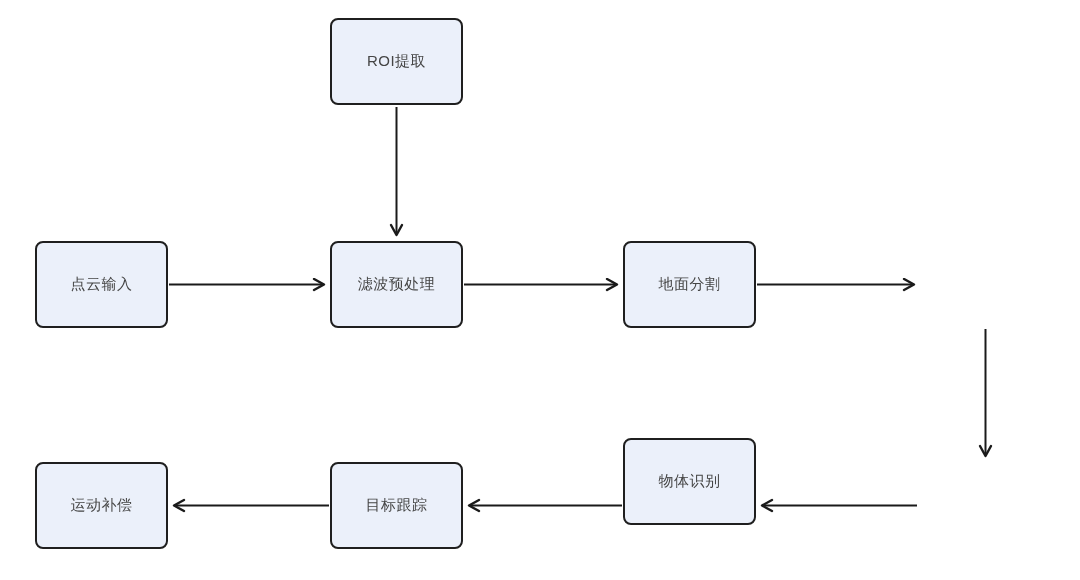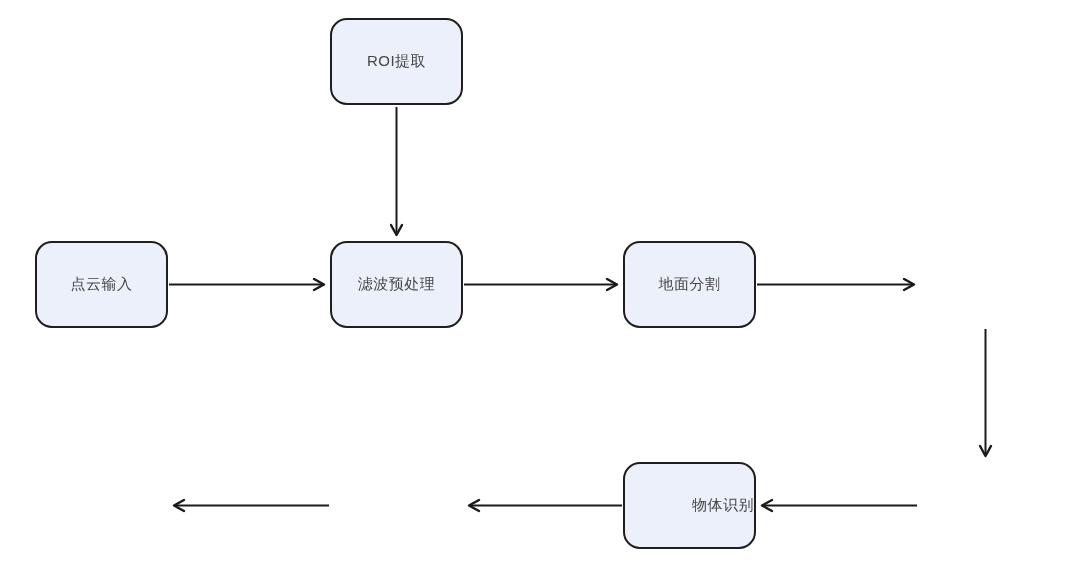--- a/index.html
+++ b/index.html
@@ -30,36 +30,36 @@
   .edge-layer line { stroke: var(--arrow-color); stroke-width: 2; }
   .node {
     position: absolute;
     width: 133px;
     height: 87px;
     display: flex;
     align-items: center;
     justify-content: center;
     background: var(--node-fill);
     border: 2px solid var(--node-border);
-    border-radius: 17px;
+    border-radius: 8px;
   }
   .node-label {
     color: var(--text-color);
     font-size: 15px;
     letter-spacing: 0.5px;
     white-space: nowrap;
   }
   
   .pos-roi     { left: 330px; top: 18px;  }
   .pos-input   { left: 35px;  top: 241px; }
   .pos-filter  { left: 330px; top: 241px; }
   .pos-ground  { left: 623px; top: 241px; }
   .pos-cluster { left: 920px; top: 241px; }
   .pos-bbox    { left: 918px; top: 462px; }
-  .pos-object  { left: 623px; top: 462px; justify-content: flex-end; }
+  .pos-object  { left: 623px; top: 438px; }
   .pos-track   { left: 330px; top: 462px; }
   .pos-motion  { left: 35px;  top: 462px; }
 </style>
 </head>
 <body>
 
 <div class="canvas">
 
   <svg class="edge-layer" viewBox="0 0 1080 580" xmlns="http://www.w3.org/2000/svg">
     <defs>
@@ -92,15 +92,21 @@
   <div class="node pos-filter">
     <span class="node-label">滤波预处理</span>
   </div>
 
 
 
   <div class="node pos-object">
     <span class="node-label">物体识别</span>
   </div>
 
+  <div class="node pos-track">
+    <span class="node-label">目标跟踪</span>
+  </div>
 
+  <div class="node pos-motion">
+    <span class="node-label">运动补偿</span>
+  </div>
 
 </div>
 
 </body></html>

